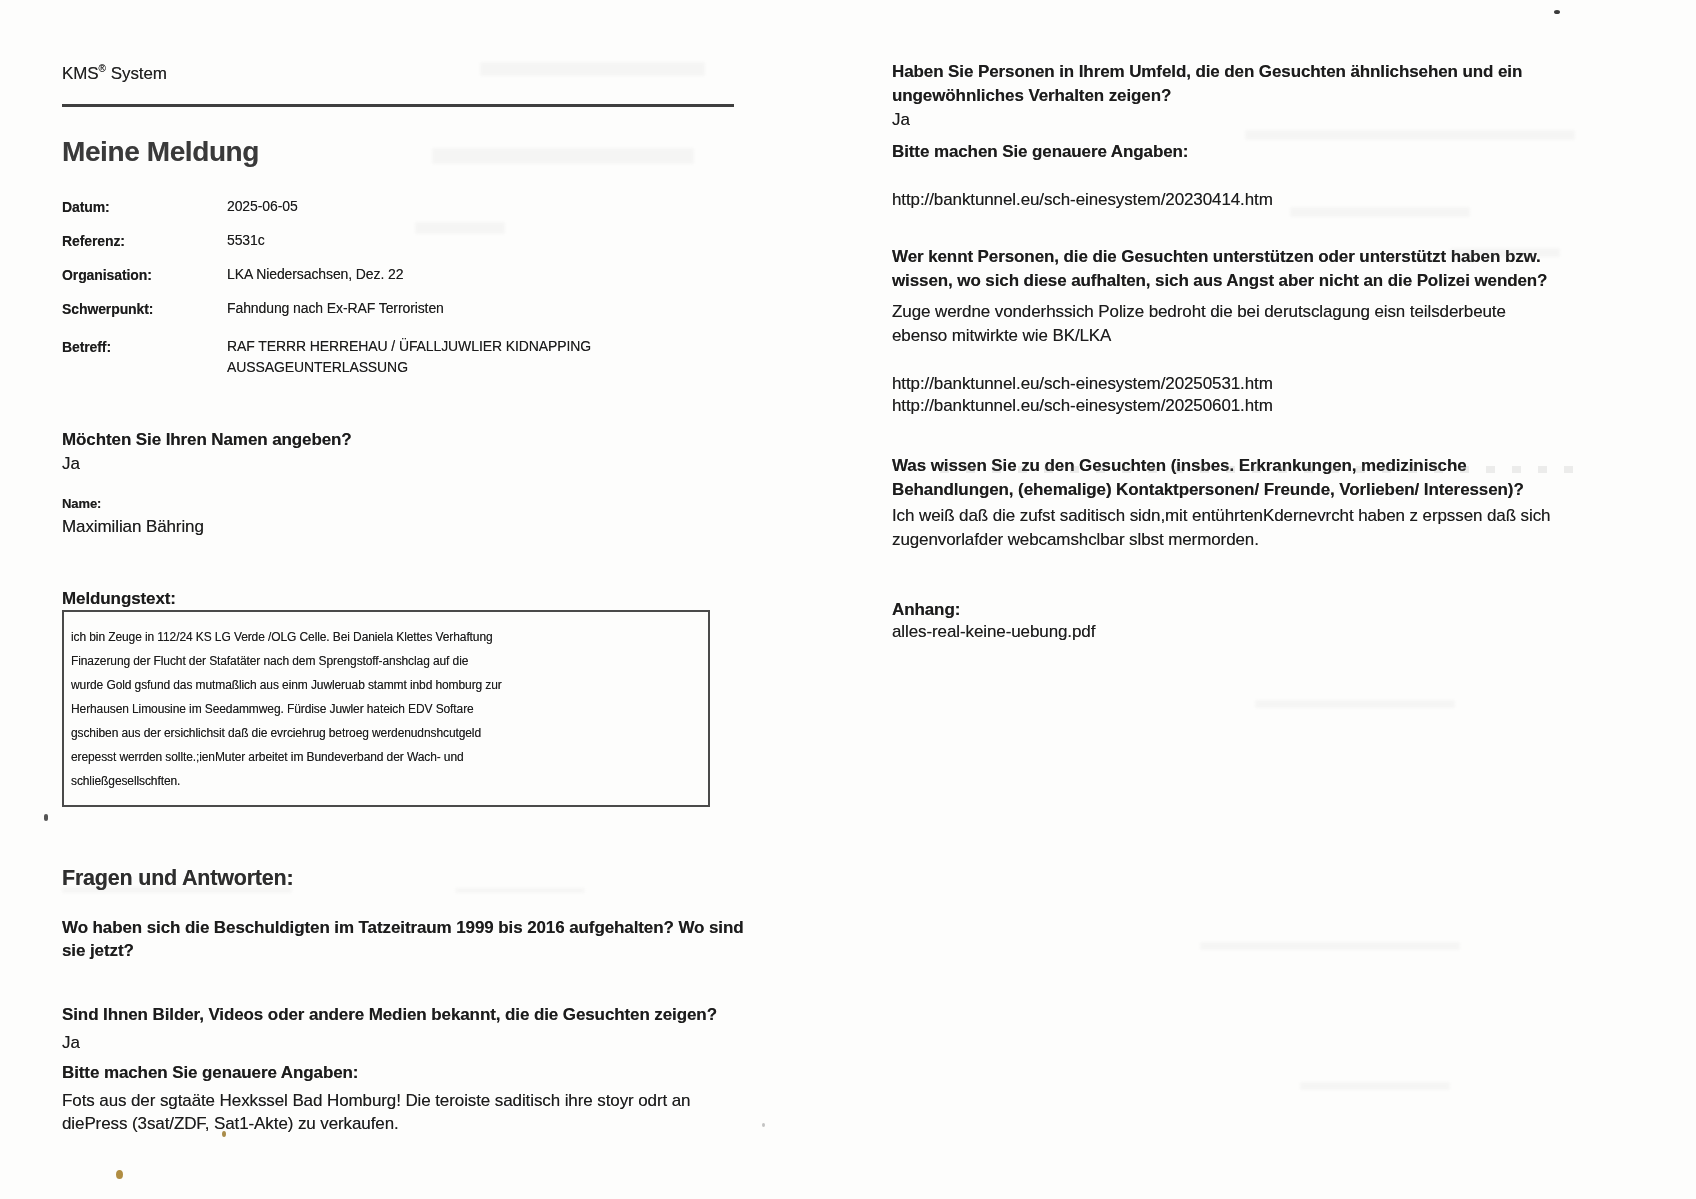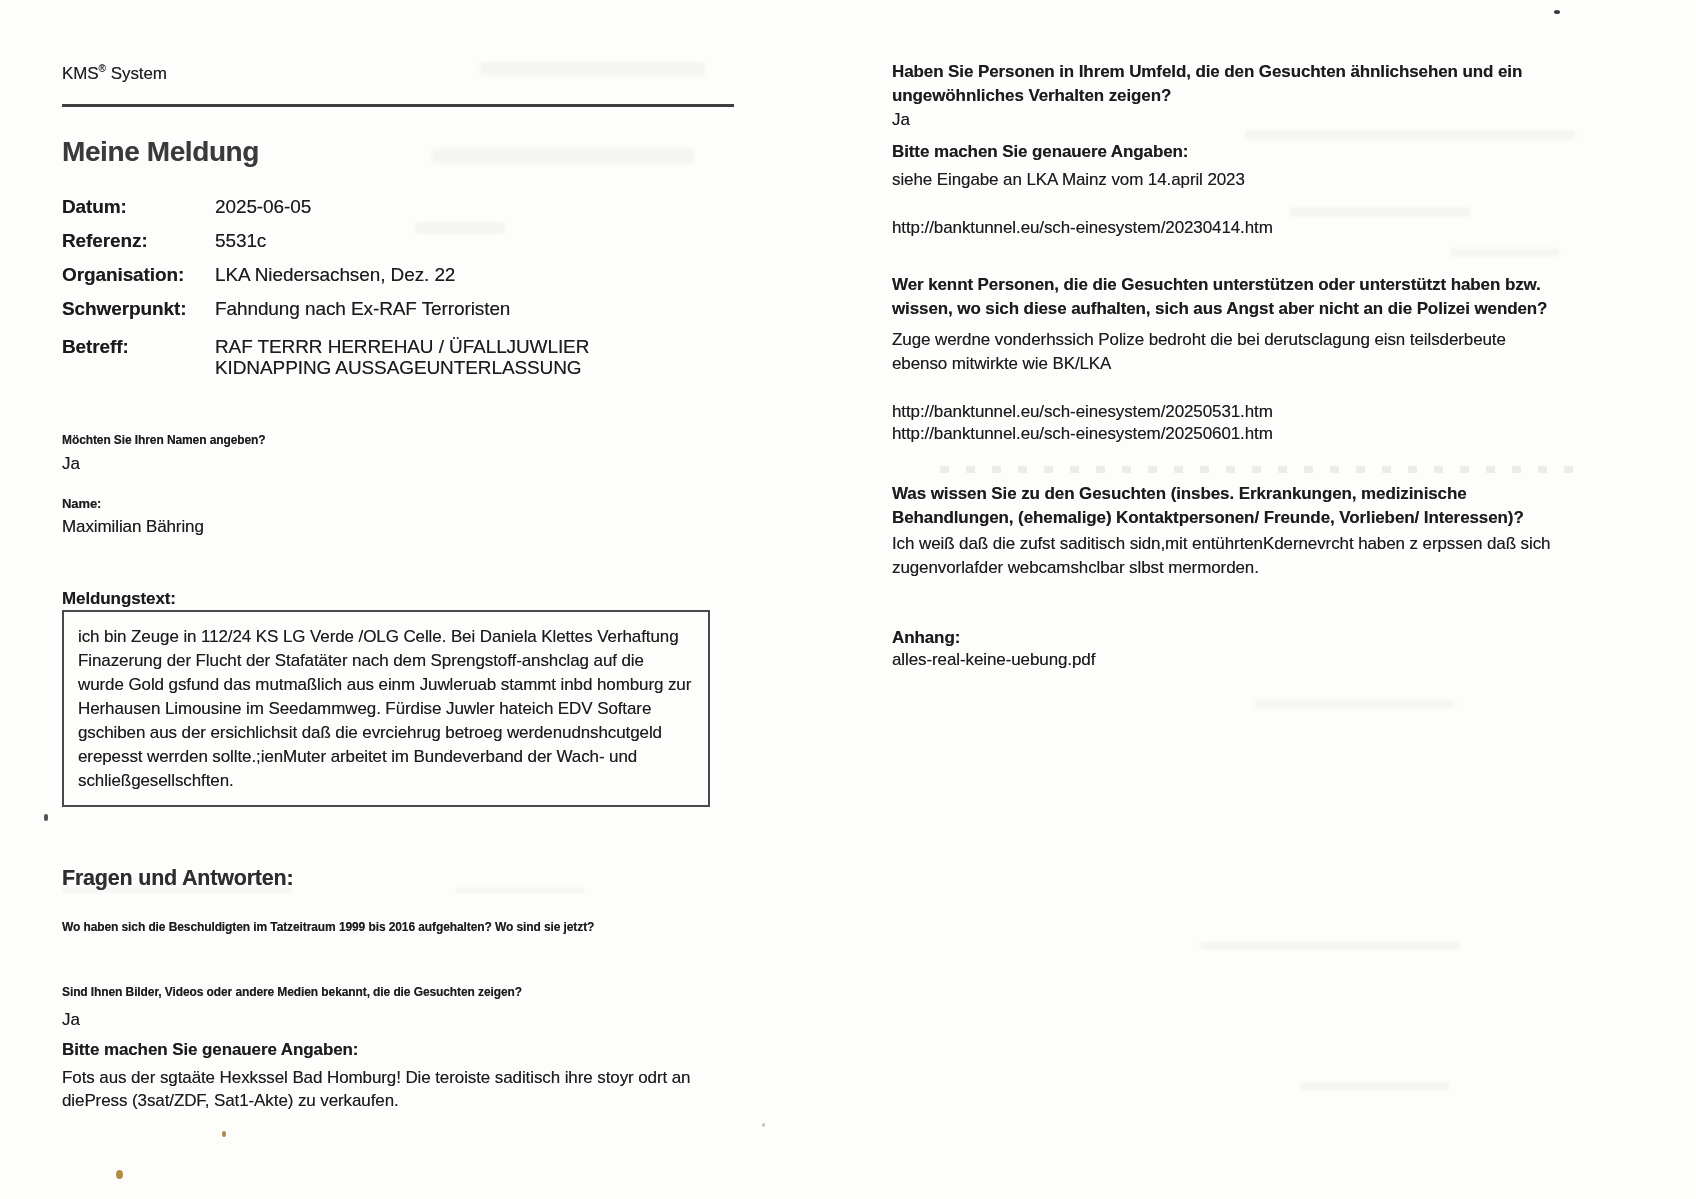--- a/index.html
+++ b/index.html
@@ -18,32 +18,32 @@
   .col-right{position:absolute;left:892px;top:60px;width:662px;}
 
   
   .brand{font-size:17px;line-height:22px;font-weight:400;color:#222;}
   .brand sup{font-size:10px;vertical-align:super;}
   .brand .suffix{margin-left:5px;}
   .rule{margin:19px 0 0 0;border:none;border-top:3px solid #3f3f3f;width:672px;}
   .title{margin:27px 0 0 0;font-size:28px;line-height:36px;font-weight:700;
          color:#3a3a3a;letter-spacing:-.4px;text-shadow:0 0 .5px rgba(40,40,40,.4);}
   .fields{margin-top:26px;}
-  .frow{display:flex;line-height:22px;margin-bottom:12px;font-size:19px;}
+  .frow{display:flex;line-height:22px;margin-bottom:12px;font-size:14px;gap:12px;}
   .frow .flabel{width:153px;flex:0 0 153px;font-weight:700;}
   .frow .fvalue{width:465px;line-height:21.5px;}
   .frow.betreff{margin-top:16px;}
-  .q{font-weight:700;font-size:12px;line-height:24px;}
+  .q{font-weight:700;font-size:17px;line-height:24px;}
   .ans{font-size:17px;line-height:24px;}
   .q-name{margin-top:49px;}
   .name-label{margin-top:16px;font-weight:700;font-size:13px;line-height:23px;}
   .name-value{font-size:17px;line-height:23px;}
   .msg-label{margin-top:50px;font-weight:700;font-size:17px;line-height:22px;}
-  .msgbox{border:2px solid #4a4a4a;width:648px;padding:13px 14px 12px 14px;
-          font-size:17px;line-height:24px;}
+  .msgbox{border:2px solid #4a4a4a;width:648px;padding:13px 14px 12px 7px;
+          font-size:12px;line-height:24px;}
   .h2{margin:56px 0 0 0;font-size:21.5px;line-height:30px;font-weight:700;
       color:#2e2e2e;letter-spacing:-.2px;}
   .lq1{margin-top:23px;line-height:23px;}
   .lq2{margin-top:41px;line-height:24px;}
   .ans-ja-l{margin-top:4px;line-height:24px;}
   .prompt-l{margin-top:6px;font-weight:700;font-size:17px;line-height:24px;}
   .details-l{margin-top:4px;font-size:17px;line-height:23px;}
 
   
   .rq{font-weight:700;font-size:17px;line-height:24px;}
@@ -128,21 +128,20 @@
     <div class="ans ans-ja-l txt">Ja</div>
     <div class="prompt-l txt">Bitte machen Sie genauere Angaben:</div>
     <div class="details-l txt">Fots aus der sgtaäte Hexkssel Bad Homburg! Die teroiste saditisch ihre stoyr odrt an diePress (3sat/ZDF, Sat1-Akte) zu verkaufen.</div>
   </div>
 
   <div class="col-right">
 
     <div class="rq txt">Haben Sie Personen in Ihrem Umfeld, die den Gesuchten ähnlichsehen und ein ungewöhnliches Verhalten zeigen?</div>
     <div class="r-ja txt">Ja</div>
     <div class="r-prompt txt">Bitte machen Sie genauere Angaben:</div>
-    <div class="r-details txt">siehe Eingabe an LKA Mainz vom 14.april 2023</div>
     <div class="r-link txt">http://banktunnel.eu/sch-einesystem/20230414.htm</div>
 
     <div class="rq rq2 txt">Wer kennt Personen, die die Gesuchten unterstützen oder unterstützt haben bzw. wissen, wo sich diese aufhalten, sich aus Angst aber nicht an die Polizei wenden?</div>
     <div class="r-details r-details2 txt">Zuge werdne vonderhssich Polize bedroht die bei derutsclagung eisn teilsderbeute ebenso mitwirkte wie BK/LKA</div>
     <div class="r-linkgroup">
       <div class="r-link2 txt">http://banktunnel.eu/sch-einesystem/20250531.htm</div>
       <div class="r-link2 txt">http://banktunnel.eu/sch-einesystem/20250601.htm</div>
     </div>
 
     <div class="rq rq3 txt">Was wissen Sie zu den Gesuchten (insbes. Erkrankungen, medizinische Behandlungen, (ehemalige) Kontaktpersonen/ Freunde, Vorlieben/ Interessen)?</div>

